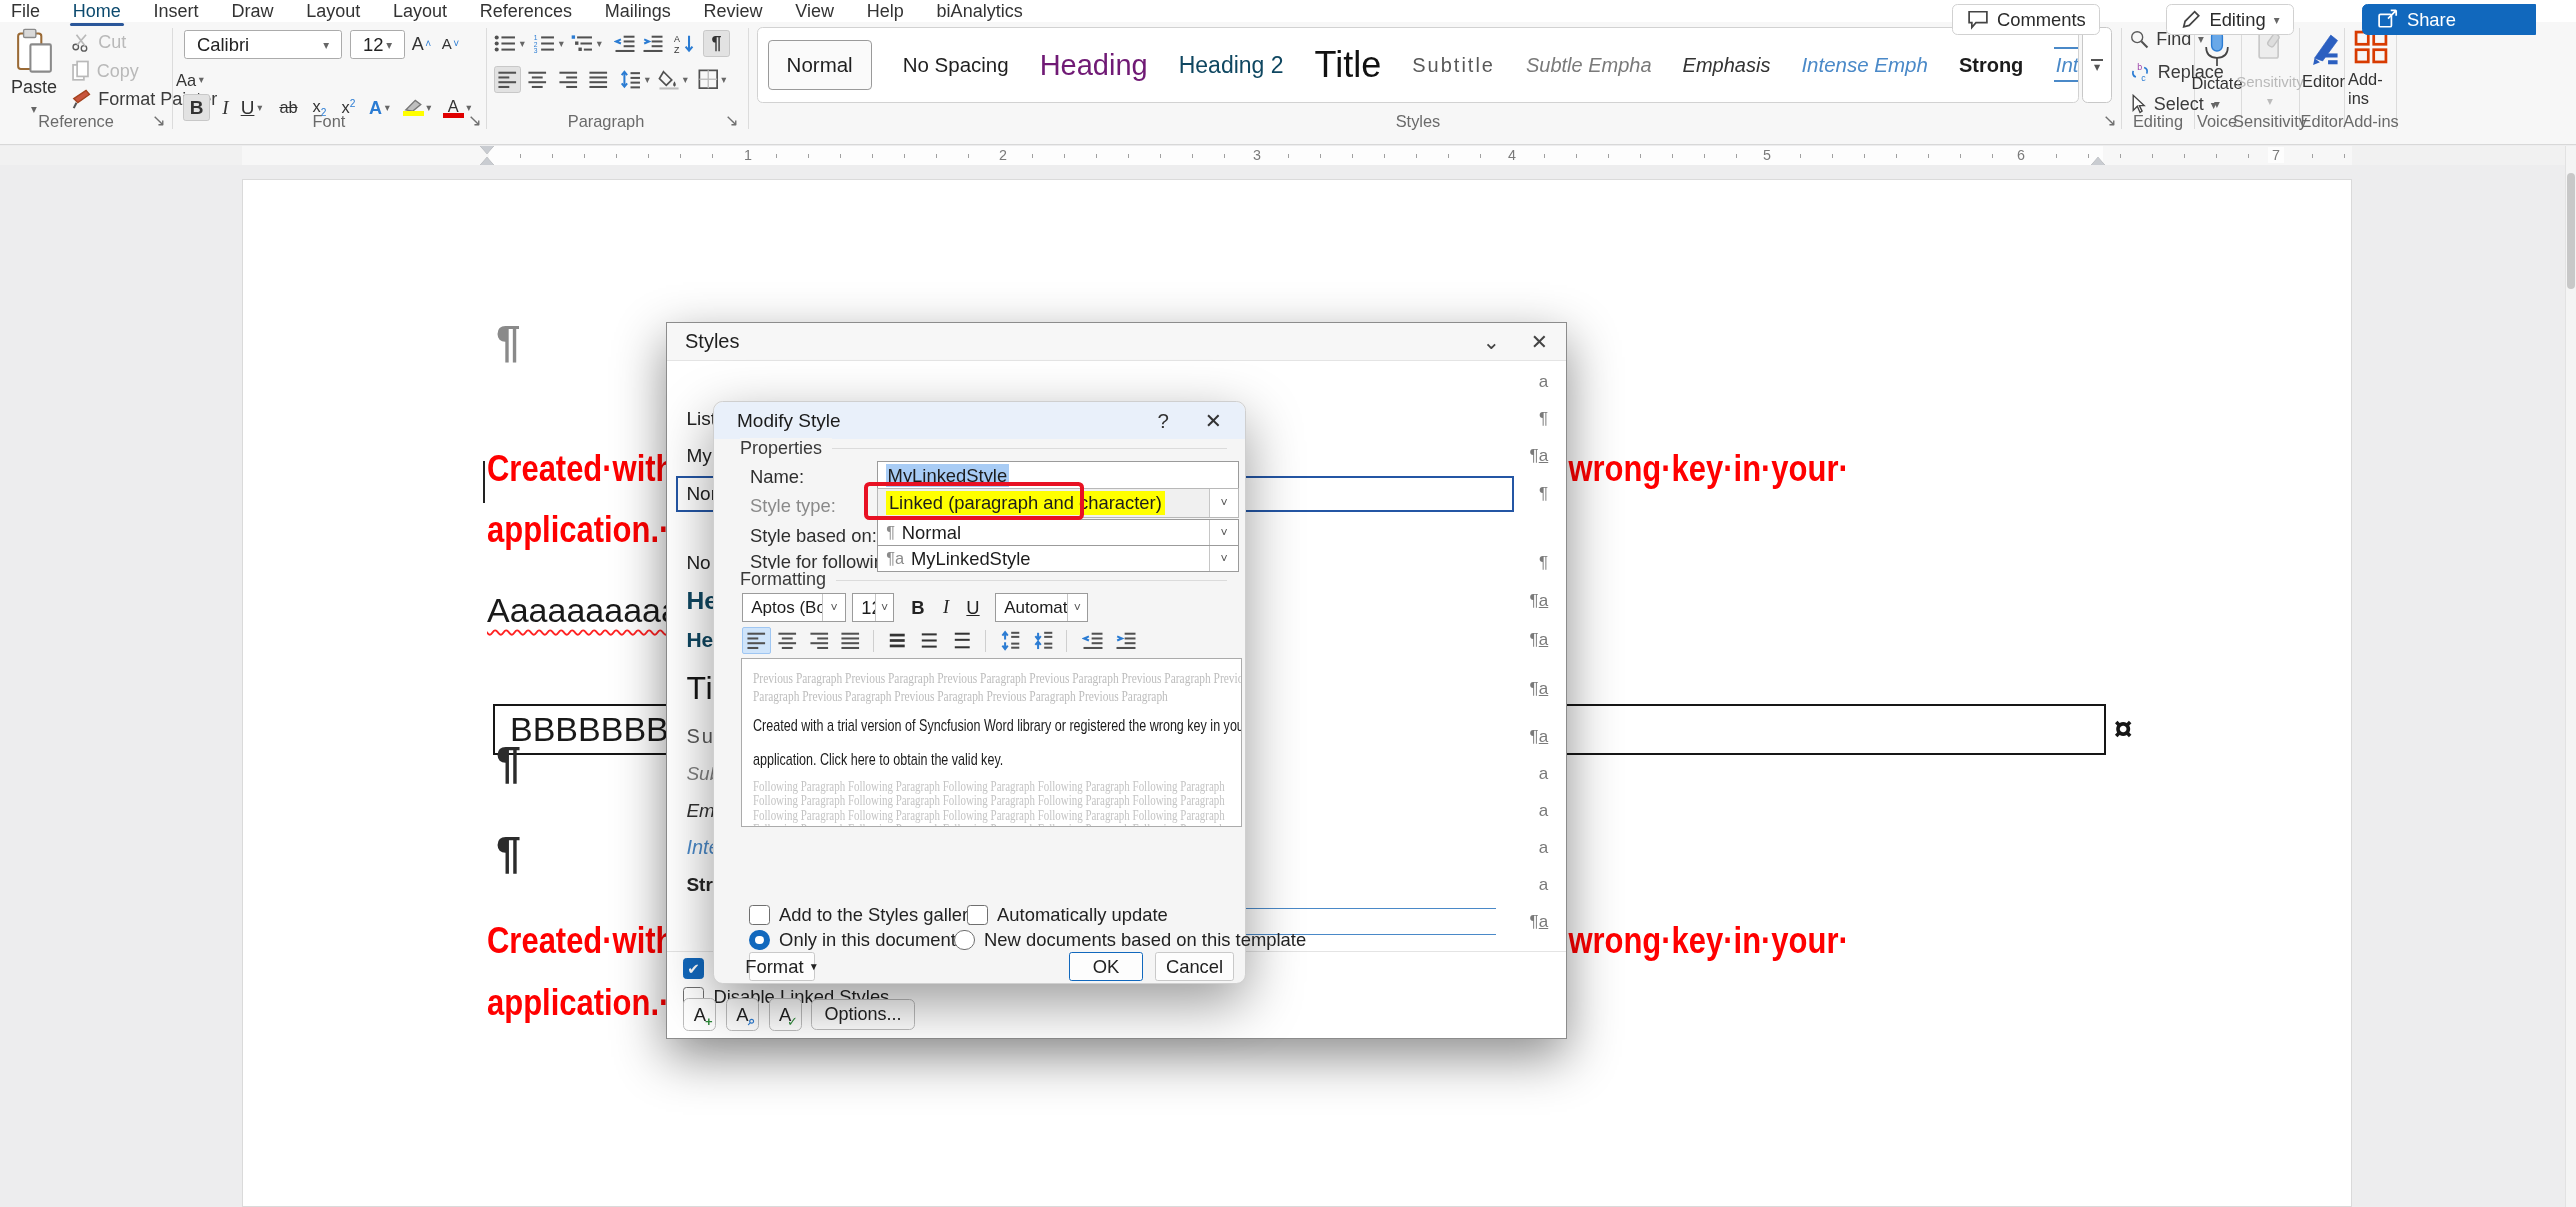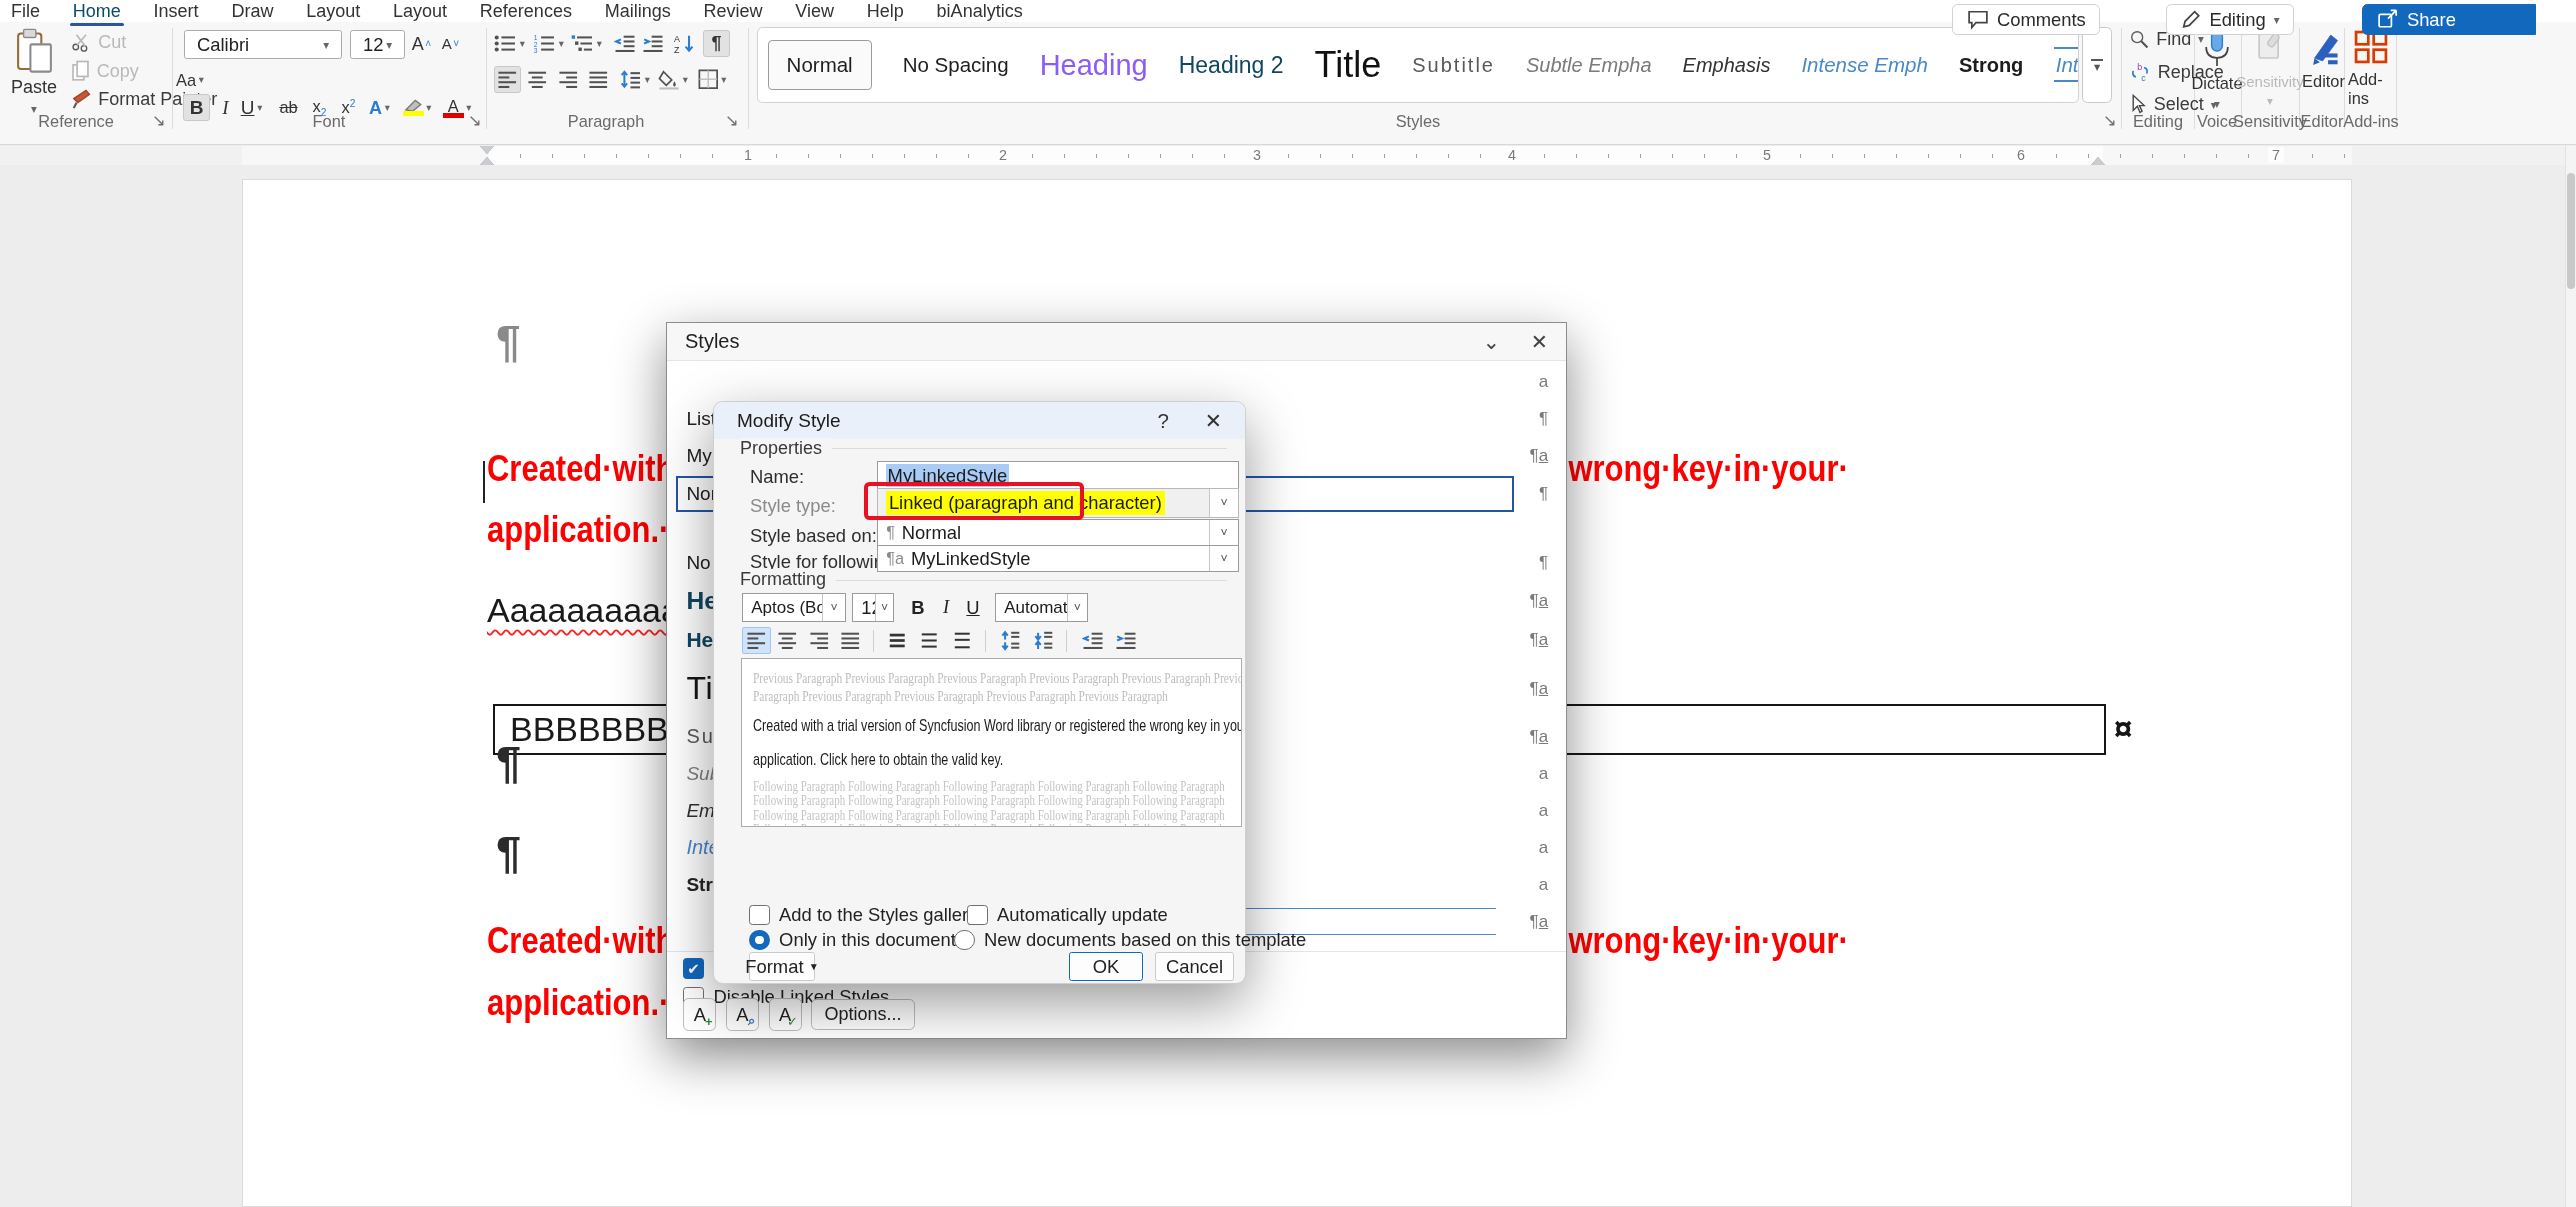--- a/index.html
+++ b/index.html
@@ -34,21 +34,21 @@
   .tr-btn{position:absolute;top:4.1px;height:31px;border:1.4px solid #D1D1D1;border-radius:5.5px;background:#fff;
     display:flex;align-items:center;gap:8.2px;padding:0 13.7px;font-size:18.4px;color:#2b2b2b;z-index:7}
   #share-btn{background:#1168BD;border-color:#1168BD;color:#fff;border-radius:5.5px 0 0 5.5px}
 
   
   #style-gallery{position:absolute;left:757px;top:27px;width:1322px;height:76px;background:#fff;border:1.4px solid #D2D2D2;
     border-radius:5.5px;display:flex;align-items:center;gap:31px;padding:0 9.6px;overflow:hidden;z-index:5}
   .gitem{white-space:nowrap;flex:0 0 auto}
   .gitem.sel{border:1.4px solid #9A9A9A;border-radius:4.1px;background:#FAFAFA;padding:12.3px 18px}
   .gk-normal,.gk-no-spacing{font-size:20.5px;color:#1f1f1f}
-  .gk-heading1{font-size:29px;color:#8b5cf6}
+  .gk-heading1{font-size:29px;color:#701a75}
   .gk-heading2{font-size:23px;color:#0F4761}
   .gk-title{font-size:36px;color:#111}
   .gk-subtitle{font-size:20px;color:#595959;letter-spacing:2px}
   .gk-subtle-emphasis{font-size:20px;font-style:italic;color:#7A7A7A}
   .gk-emphasis{font-size:20px;font-style:italic;color:#333}
   .gk-intense-emphasis{font-size:20.5px;font-style:italic;color:#4A89C8}
   .gk-strong{font-size:20px;font-weight:bold;color:#1c1c1c}
   .gk-intense-quote{font-size:20.5px;font-style:italic;color:#4A89C8;border-top:2px solid #4A89C8;border-bottom:2px solid #4A89C8;padding:4.1px 1.4px}
   #gallery-more{position:absolute;left:2082px;top:27px;width:30px;height:76px;border:1.4px solid #C8C8C8;border-radius:5.5px;
     background:#fff;display:flex;flex-direction:column;align-items:center;justify-content:center;z-index:5}

